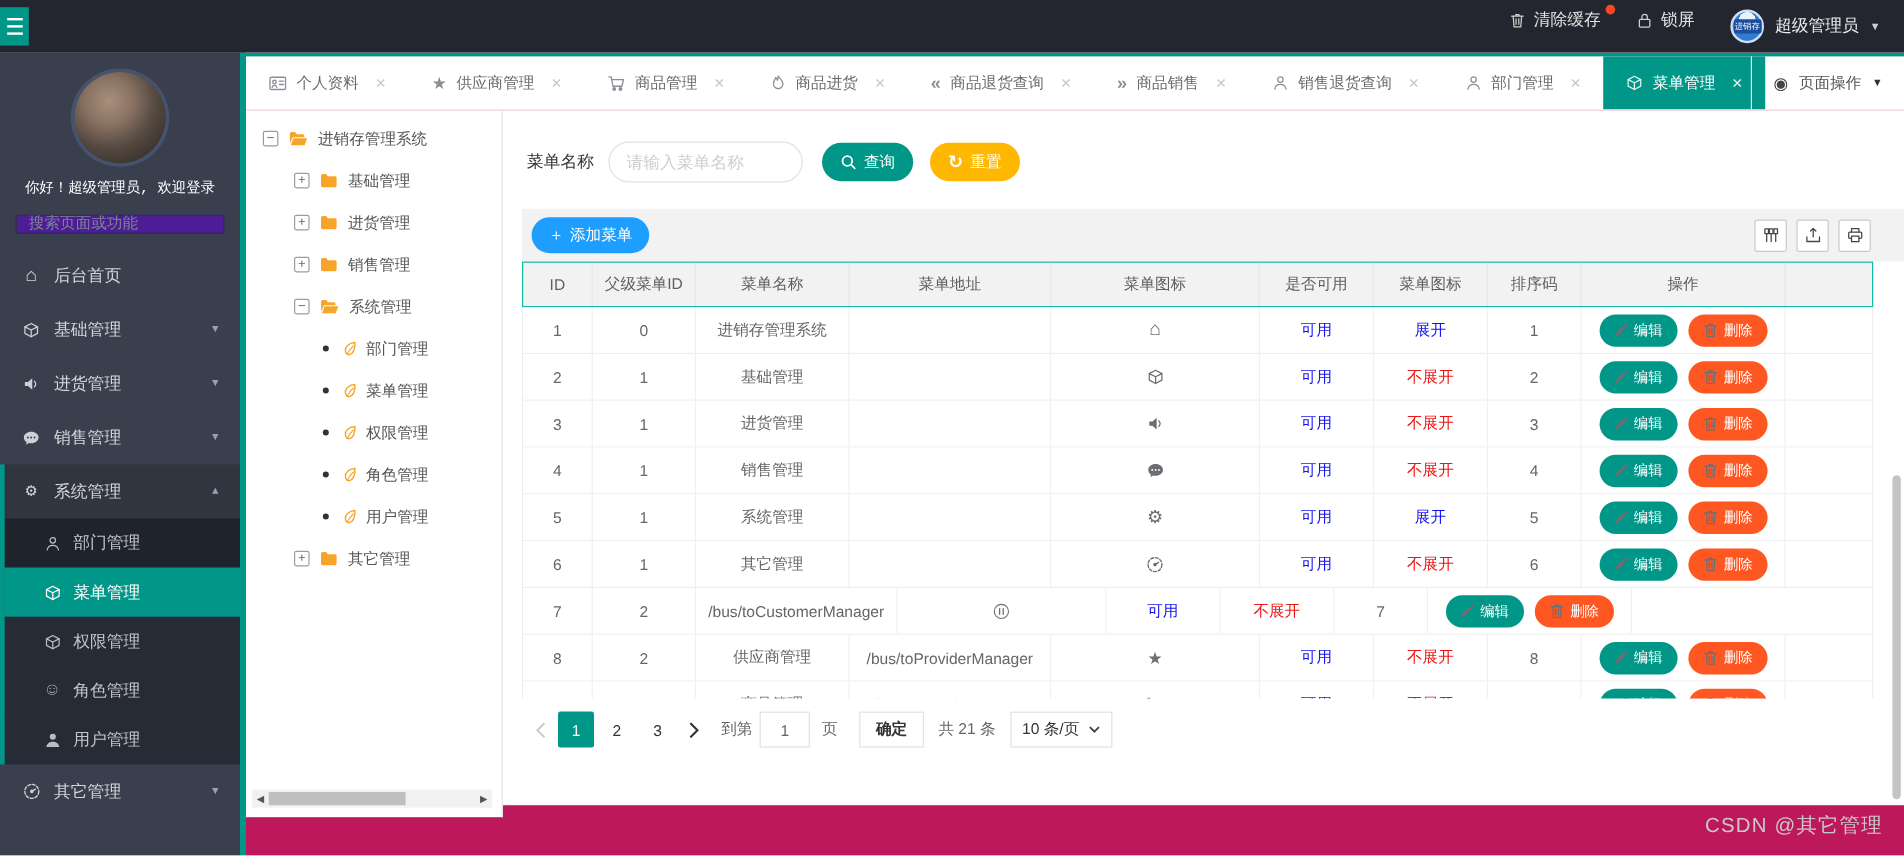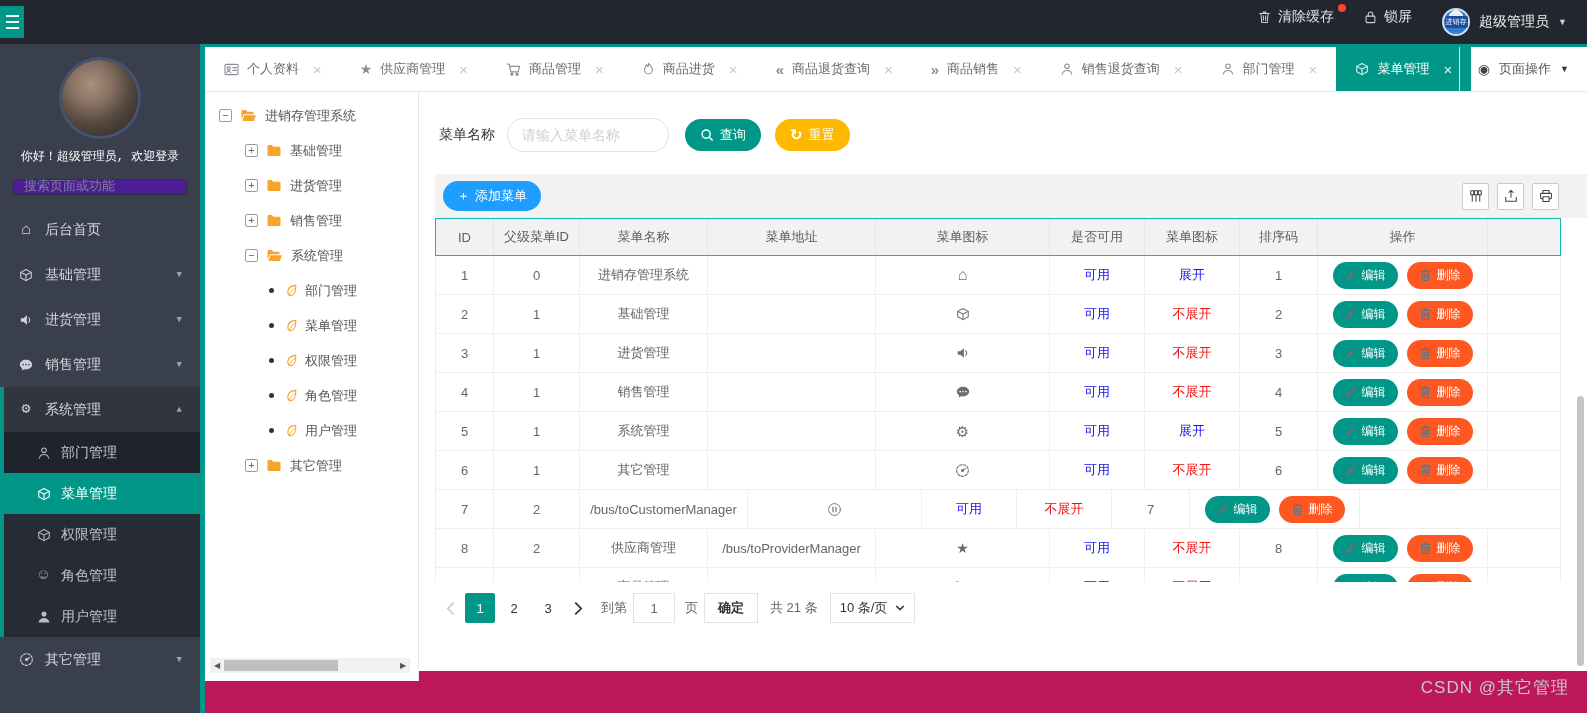--- a/index.html
+++ b/index.html
@@ -106,21 +106,21 @@
   .vscroll { position:absolute; right:3px; top:212px; width:7px; height:418px; }
   .vthumb { position:absolute; top:92px; width:7px; height:270px; background:#c4c4c4; border-radius:4px; cursor:pointer; }
 
   .pager { display:flex; align-items:center; padding:11px 0 0 2px; font-size:13px; color:#666; }
   .pbtn { width:26px; height:30px; display:flex; align-items:center; justify-content:center; cursor:pointer; color:#333; }
   .pbtn.disabled { color:#ccc; }
   .pnum { min-width:30px; height:30px; display:flex; align-items:center; justify-content:center; border-radius:2px; margin:0 2px; color:#333; cursor:pointer; }
   .pnum.active { background:#009688; color:#fff; }
   .jump-label { margin:0 6px 0 10px; color:#666; }
   .jump-input { width:42px; height:30px; border:1px solid #e2e2e2; text-align:center; font-size:13px; color:#666; outline:none; font-family:inherit; }
-  .confirm-btn { height:30px; margin-left:0; padding:0 13px; border:1px solid #e2e2e2; background:#fff; font-size:13px; color:#333; font-weight:bold; cursor:pointer; font-family:inherit; }
+  .confirm-btn { height:30px; margin-left:12px; padding:0 13px; border:1px solid #e2e2e2; background:#fff; font-size:13px; color:#333; font-weight:bold; cursor:pointer; font-family:inherit; }
   .total-label { margin:0 12px; }
   .per-select { height:30px; border:1px solid #e2e2e2; background:#fff; padding:0 9px; display:flex; align-items:center; gap:8px; font-size:13px; color:#333; cursor:pointer; }
 
   .watermark { position:absolute; right:18px; top:676px; font-size:17px; color:#c9c9c9; letter-spacing:1px; }
 </style>
 </head>
 <body>
 
 <div class="topbar">
   <div class="burger">

